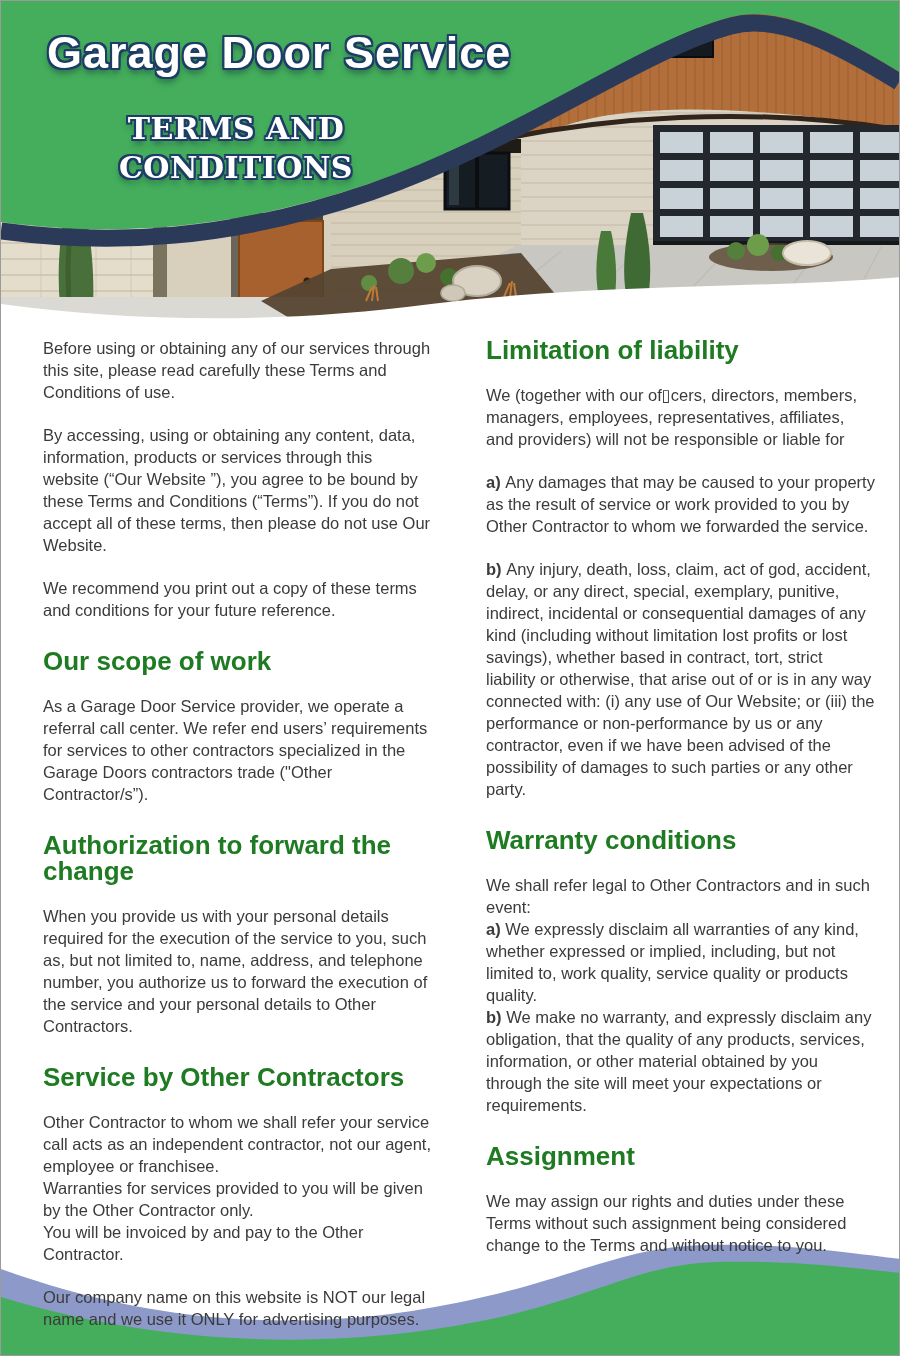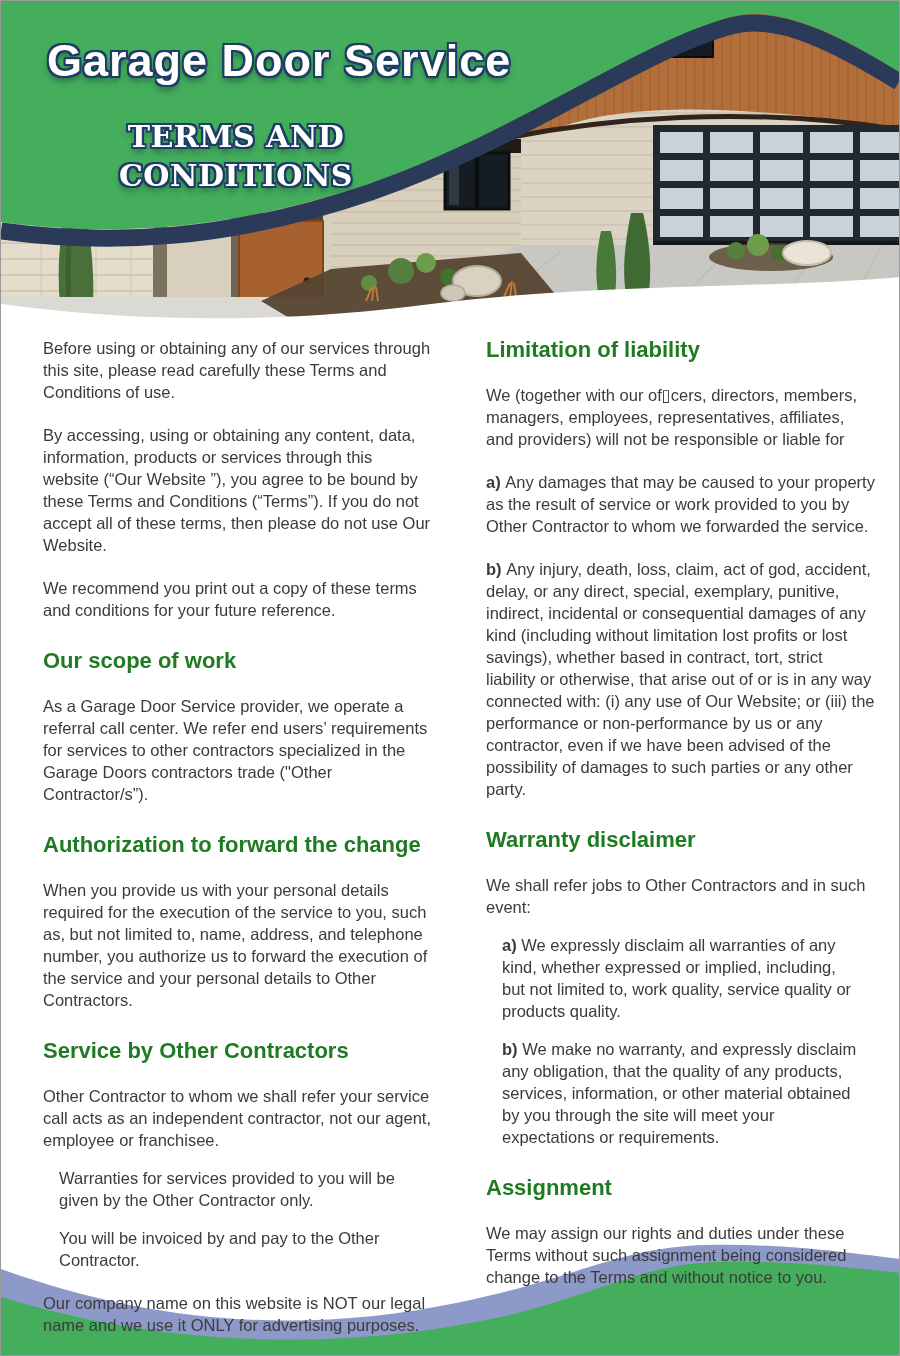--- a/index.html
+++ b/index.html
@@ -12,21 +12,21 @@
   }
   *{box-sizing:border-box;}
   html,body{margin:0;padding:0;background:#ffffff;}
   .page{
     position:relative;width:900px;height:1356px;overflow:hidden;background:#fff;
     border:1px solid #9b9b9b;
     font-family:"Liberation Sans","DejaVu Sans",sans-serif;
   }
   .header{position:absolute;top:0;left:0;width:900px;height:340px;z-index:2;}
   .header svg{display:block;}
-  .title-layer{position:absolute;top:16px;left:0;width:832px;height:340px;z-index:4;pointer-events:none;padding-left:16px;}
+  .title-layer{position:absolute;top:8px;left:0;width:832px;height:340px;z-index:4;pointer-events:none;padding-left:16px;}
   .main-title{
     position:absolute;left:46px;top:18px;margin:0;
     font-size:45px;font-weight:bold;color:#ffffff;letter-spacing:1px;
     text-shadow:
       -2px -2px 0 var(--navy-outline), 2px -2px 0 var(--navy-outline),
       -2px 2px 0 var(--navy-outline), 2px 2px 0 var(--navy-outline),
       -2px 0 0 var(--navy-outline), 2px 0 0 var(--navy-outline),
       0 -2px 0 var(--navy-outline), 0 2px 0 var(--navy-outline),
       0 5px 6px rgba(10,25,50,.5);
   }
@@ -42,23 +42,23 @@
       0 5px 6px rgba(10,25,50,.5);
   }
   .sub-title span{display:block;}
   .content{
     position:absolute;left:42px;top:336px;width:832px;z-index:3;
     display:flex;gap:54px;justify-content:space-between;
   }
   .col{width:393px;font-size:16.5px;line-height:22px;color:var(--body-text);}
   .col > :first-child{margin-top:0;}
   .para{margin:21px 0 0;}
-  .para.tight{margin:16px;}
+  .para.tight{margin:0;}
   .section-heading{
-    font-size:22px;line-height:26px;font-weight:bold;margin:27px 0 0;
+    font-size:26px;line-height:26px;font-weight:bold;margin:27px 0 0;
     color:var(--heading-green);
   }
   .lead{font-weight:bold;}
   .footer{position:absolute;left:0;bottom:0;width:900px;height:112px;z-index:1;}
   .footer svg{display:block;}
 </style>
 </head>
 <body>
 
 <div class="page">
@@ -212,22 +212,22 @@
         <p class="para">Other Contractor to whom we shall refer your service call acts as an independent contractor, not our agent, employee or franchisee.</p>
         <p class="para tight">Warranties for services provided to you will be given by the Other Contractor only.</p>
         <p class="para tight">You will be invoiced by and pay to the Other Contractor.</p>
         <p class="para">Our company name on this website is NOT our legal name and we use it ONLY for advertising purposes.</p>
       </div>
     <div class="col">
         <h2 class="section-heading">Limitation of liability</h2>
         <p class="para">We (together with our of▯cers, directors, members, managers, employees, representatives, affiliates, and providers) will not be responsible or liable for</p>
         <p class="para"><strong class="lead">a) </strong>Any damages that may be caused to your property as the result of service or work provided to you by Other Contractor to whom we forwarded the service.</p>
         <p class="para"><strong class="lead">b) </strong>Any injury, death, loss, claim, act of god, accident, delay, or any direct, special, exemplary, punitive, indirect, incidental or consequential damages of any kind (including without limitation lost profits or lost savings), whether based in contract, tort, strict liability or otherwise, that arise out of or is in any way connected with: (i) any use of Our Website; or (iii) the performance or non-performance by us or any contractor, even if we have been advised of the possibility of damages to such parties or any other party.</p>
-        <h2 class="section-heading">Warranty disclaimer</h2>
-        <p class="para">We shall refer jobs to Other Contractors and in such event:</p>
+        <h2 class="section-heading">Warranty conditions</h2>
+        <p class="para">We shall refer legal to Other Contractors and in such event:</p>
         <p class="para tight"><strong class="lead">a) </strong>We expressly disclaim all warranties of any kind, whether expressed or implied, including, but not limited to, work quality, service quality or products quality.</p>
         <p class="para tight"><strong class="lead">b) </strong>We make no warranty, and expressly disclaim any obligation, that the quality of any products, services, information, or other material obtained by you through the site will meet your expectations or requirements.</p>
         <h2 class="section-heading">Assignment</h2>
         <p class="para">We may assign our rights and duties under these Terms without such assignment being considered change to the Terms and without notice to you.</p>
       </div>
   </main>
 
   <div class="footer">
     <svg width="900" height="112" viewBox="0 0 900 112" aria-hidden="true">
       <path d="M0,26 C150,80 300,92 455,60 C575,36 618,4 705,2 C785,0 855,11 900,16 L900,112 L0,112 Z" fill="#8d9ac9"></path>

